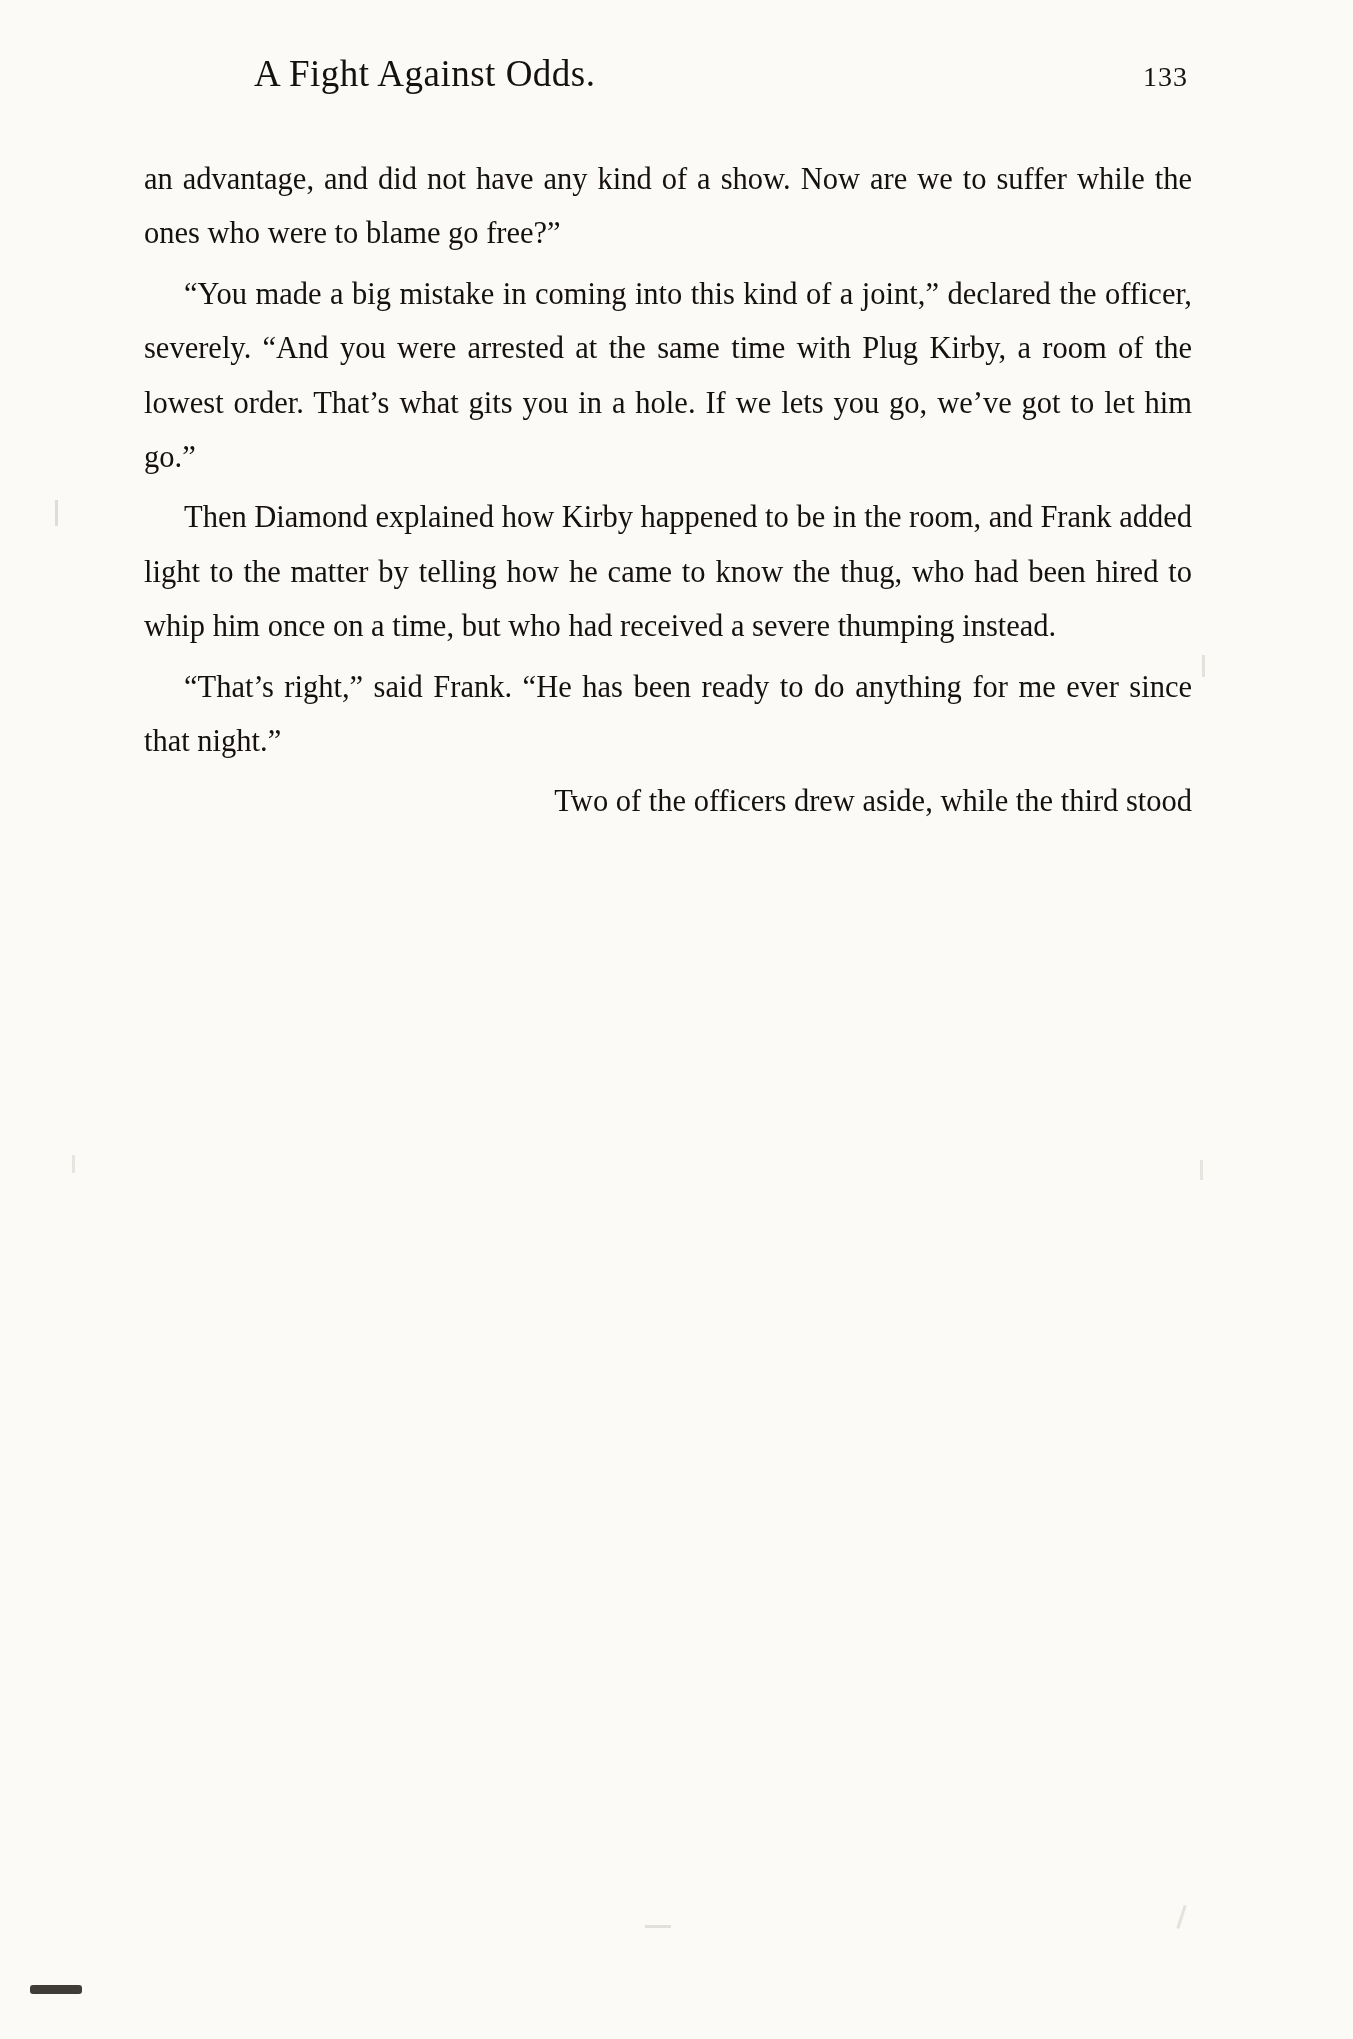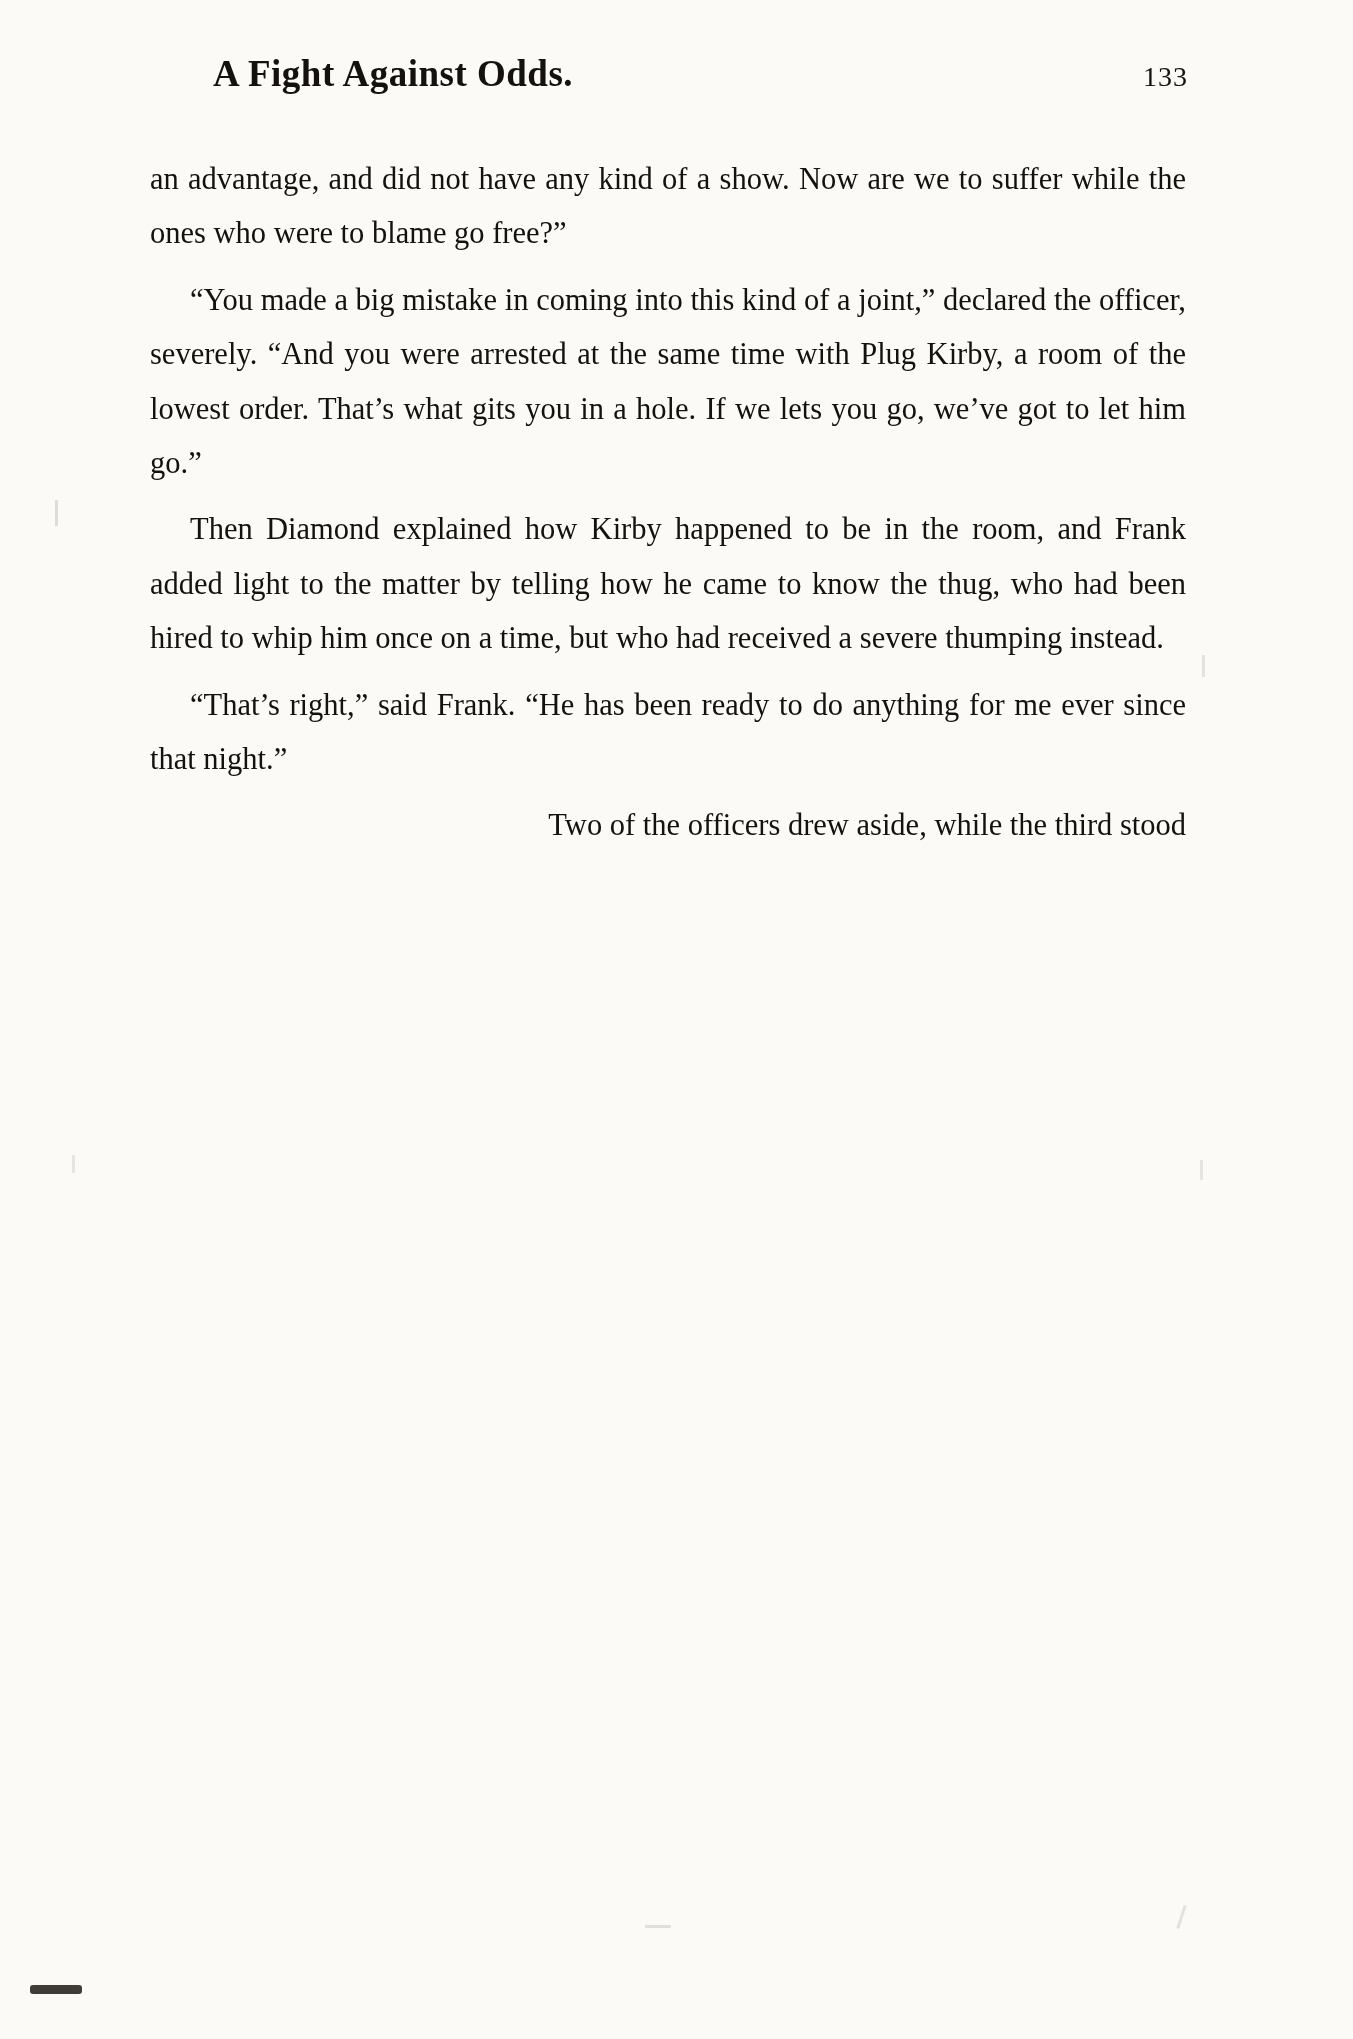--- a/index.html
+++ b/index.html
@@ -29,39 +29,39 @@
   .header {
     display: flex;
     align-items: baseline;
     justify-content: flex-start;
     margin-top: 52px;
     height: 60px;
   }
   .header-title {
     font-size: 37px;
     letter-spacing: 0.5px;
-    margin-left: 75px;
+    margin-left: 116px;
     white-space: nowrap;
-    font-weight: 700;
+    font-weight: 400;
   }
   .page-number {
     margin-left: auto;
     font-size: 28px;
     letter-spacing: 1px;
     padding-right: 10px;
   }
   .body-text {
     margin-top: 40px;
     font-size: 30.5px;
     line-height: 54.4px;
     text-align: justify;
     text-justify: inter-word;
   }
   .para {
-    margin: 12px;
+    margin: 6px;
     text-indent: 40px;
     text-align: justify;
   }
   .para.first {
     text-indent: 0;
   }
   .para:last-child {
     text-align: right;
   }
   

